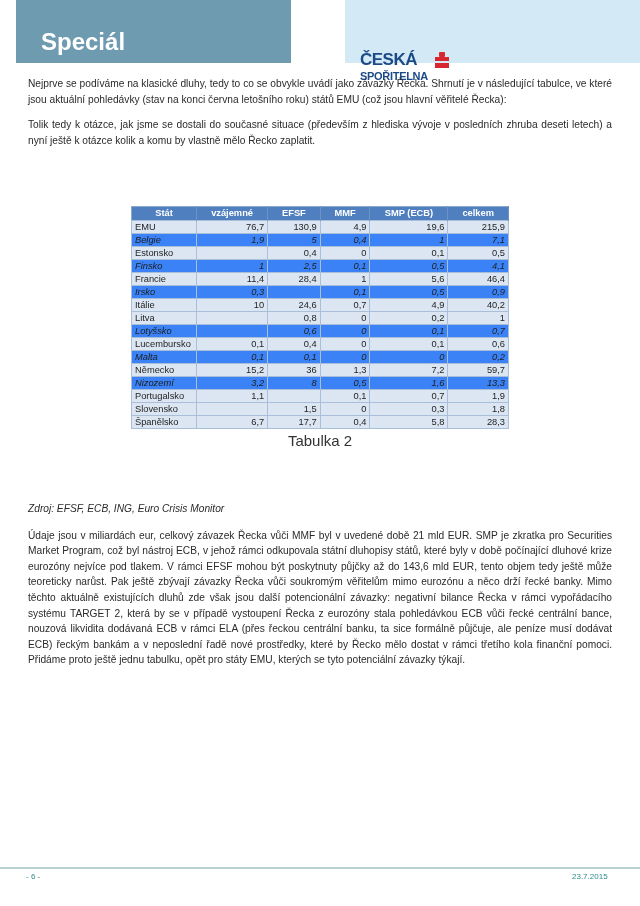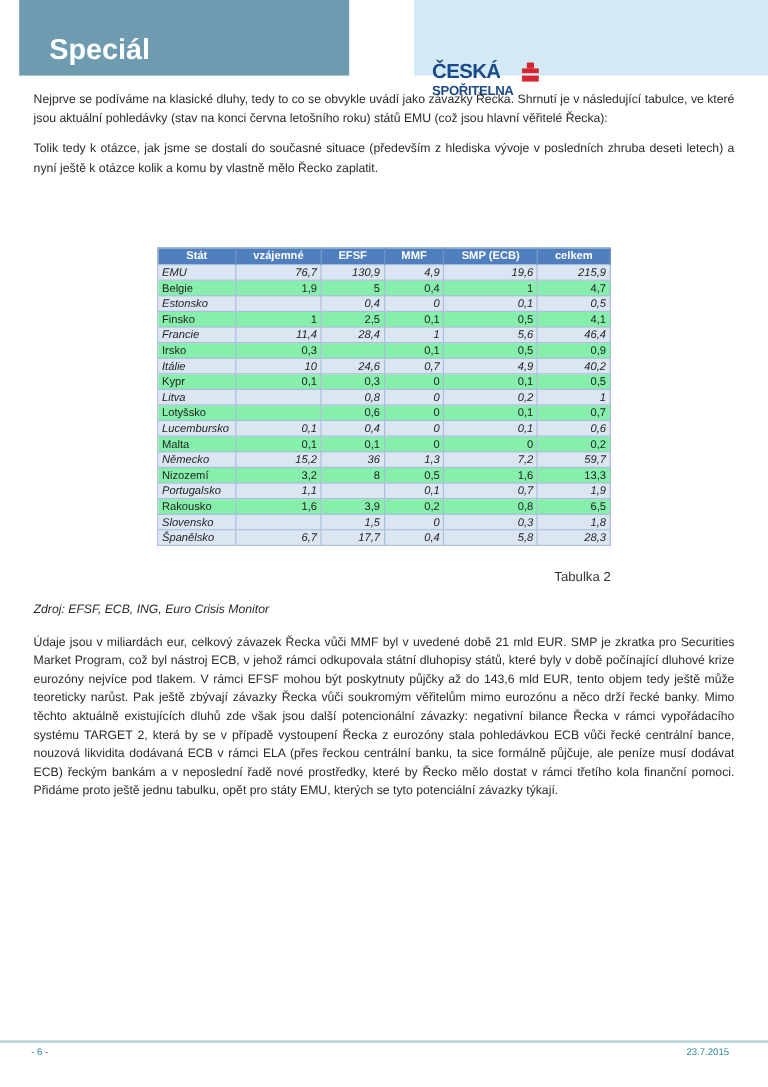--- a/index.html
+++ b/index.html
@@ -24,23 +24,23 @@
              color: #2a2a2a; }
   .para { margin: 0 0 10px 0; text-align: justify; }
   .source { font-style: italic; margin: 0 0 11px 0; }
 
   .table-wrap { position: absolute; left: 131px; top: 206px; width: 378px; }
   table { border-collapse: collapse; width: 378px; font-size: 9.3px; line-height: 11px; border: 1px solid #8aa8c9; }
   th { background: #4f7fbf; color: #ffffff; font-weight: bold; padding: 1px 13px; height: 11px;
        border-right: 1px solid #6b93c8; }
   td { padding: 0 3px; height: 12px; border: 1px solid #a9bfd9; text-align: right; color: #1e1e1e; }
   td.name { text-align: left; }
-  tr.alt td { background: #dbe6f2; font-style: italic; }
-  tr.plain td { background: #86efac; }
-  .caption { text-align: right; font-size: 11px; margin-top: 20px; color: #333; }
+  tr.alt td { background: #dbe6f2; }
+  tr.plain td { background: #3b82f6; font-style: italic; }
+  .caption { text-align: center; font-size: 15px; margin-top: 3px; color: #333; }
 
   .footer-line { position: absolute; left: 0; top: 867px; width: 640px; height: 2px; background: #b8d2d2; }
   .footer-page { position: absolute; left: 26px; top: 872px; font-size: 8px; color: #2e8a8a; }
   .footer-date { position: absolute; left: 572px; top: 872px; font-size: 8px; color: #2e8a8a; }
 </style>
 </head>
 <body>
 
 <div class="header">
   <div class="header-left">
@@ -84,21 +84,21 @@
           <td>4,9</td>
           <td>19,6</td>
           <td>215,9</td>
         </tr>
         <tr class="plain">
           <td class="name">Belgie</td>
           <td>1,9</td>
           <td>5</td>
           <td>0,4</td>
           <td>1</td>
-          <td>4,7</td>
+          <td>7,1</td>
         </tr>
         <tr class="alt">
           <td class="name">Estonsko</td>
           <td></td>
           <td>0,4</td>
           <td>0</td>
           <td>0,1</td>
           <td>0,5</td>
         </tr>
         <tr class="plain">
@@ -126,28 +126,20 @@
           <td>0,9</td>
         </tr>
         <tr class="alt">
           <td class="name">Itálie</td>
           <td>10</td>
           <td>24,6</td>
           <td>0,7</td>
           <td>4,9</td>
           <td>40,2</td>
         </tr>
-        <tr class="plain">
-          <td class="name">Kypr</td>
-          <td>0,1</td>
-          <td>0,3</td>
-          <td>0</td>
-          <td>0,1</td>
-          <td>0,5</td>
-        </tr>
         <tr class="alt">
           <td class="name">Litva</td>
           <td></td>
           <td>0,8</td>
           <td>0</td>
           <td>0,2</td>
           <td>1</td>
         </tr>
         <tr class="plain">
           <td class="name">Lotyšsko</td>
@@ -190,28 +182,20 @@
           <td>13,3</td>
         </tr>
         <tr class="alt">
           <td class="name">Portugalsko</td>
           <td>1,1</td>
           <td></td>
           <td>0,1</td>
           <td>0,7</td>
           <td>1,9</td>
         </tr>
-        <tr class="plain">
-          <td class="name">Rakousko</td>
-          <td>1,6</td>
-          <td>3,9</td>
-          <td>0,2</td>
-          <td>0,8</td>
-          <td>6,5</td>
-        </tr>
         <tr class="alt">
           <td class="name">Slovensko</td>
           <td></td>
           <td>1,5</td>
           <td>0</td>
           <td>0,3</td>
           <td>1,8</td>
         </tr>
         <tr class="alt">
           <td class="name">Španělsko</td>

